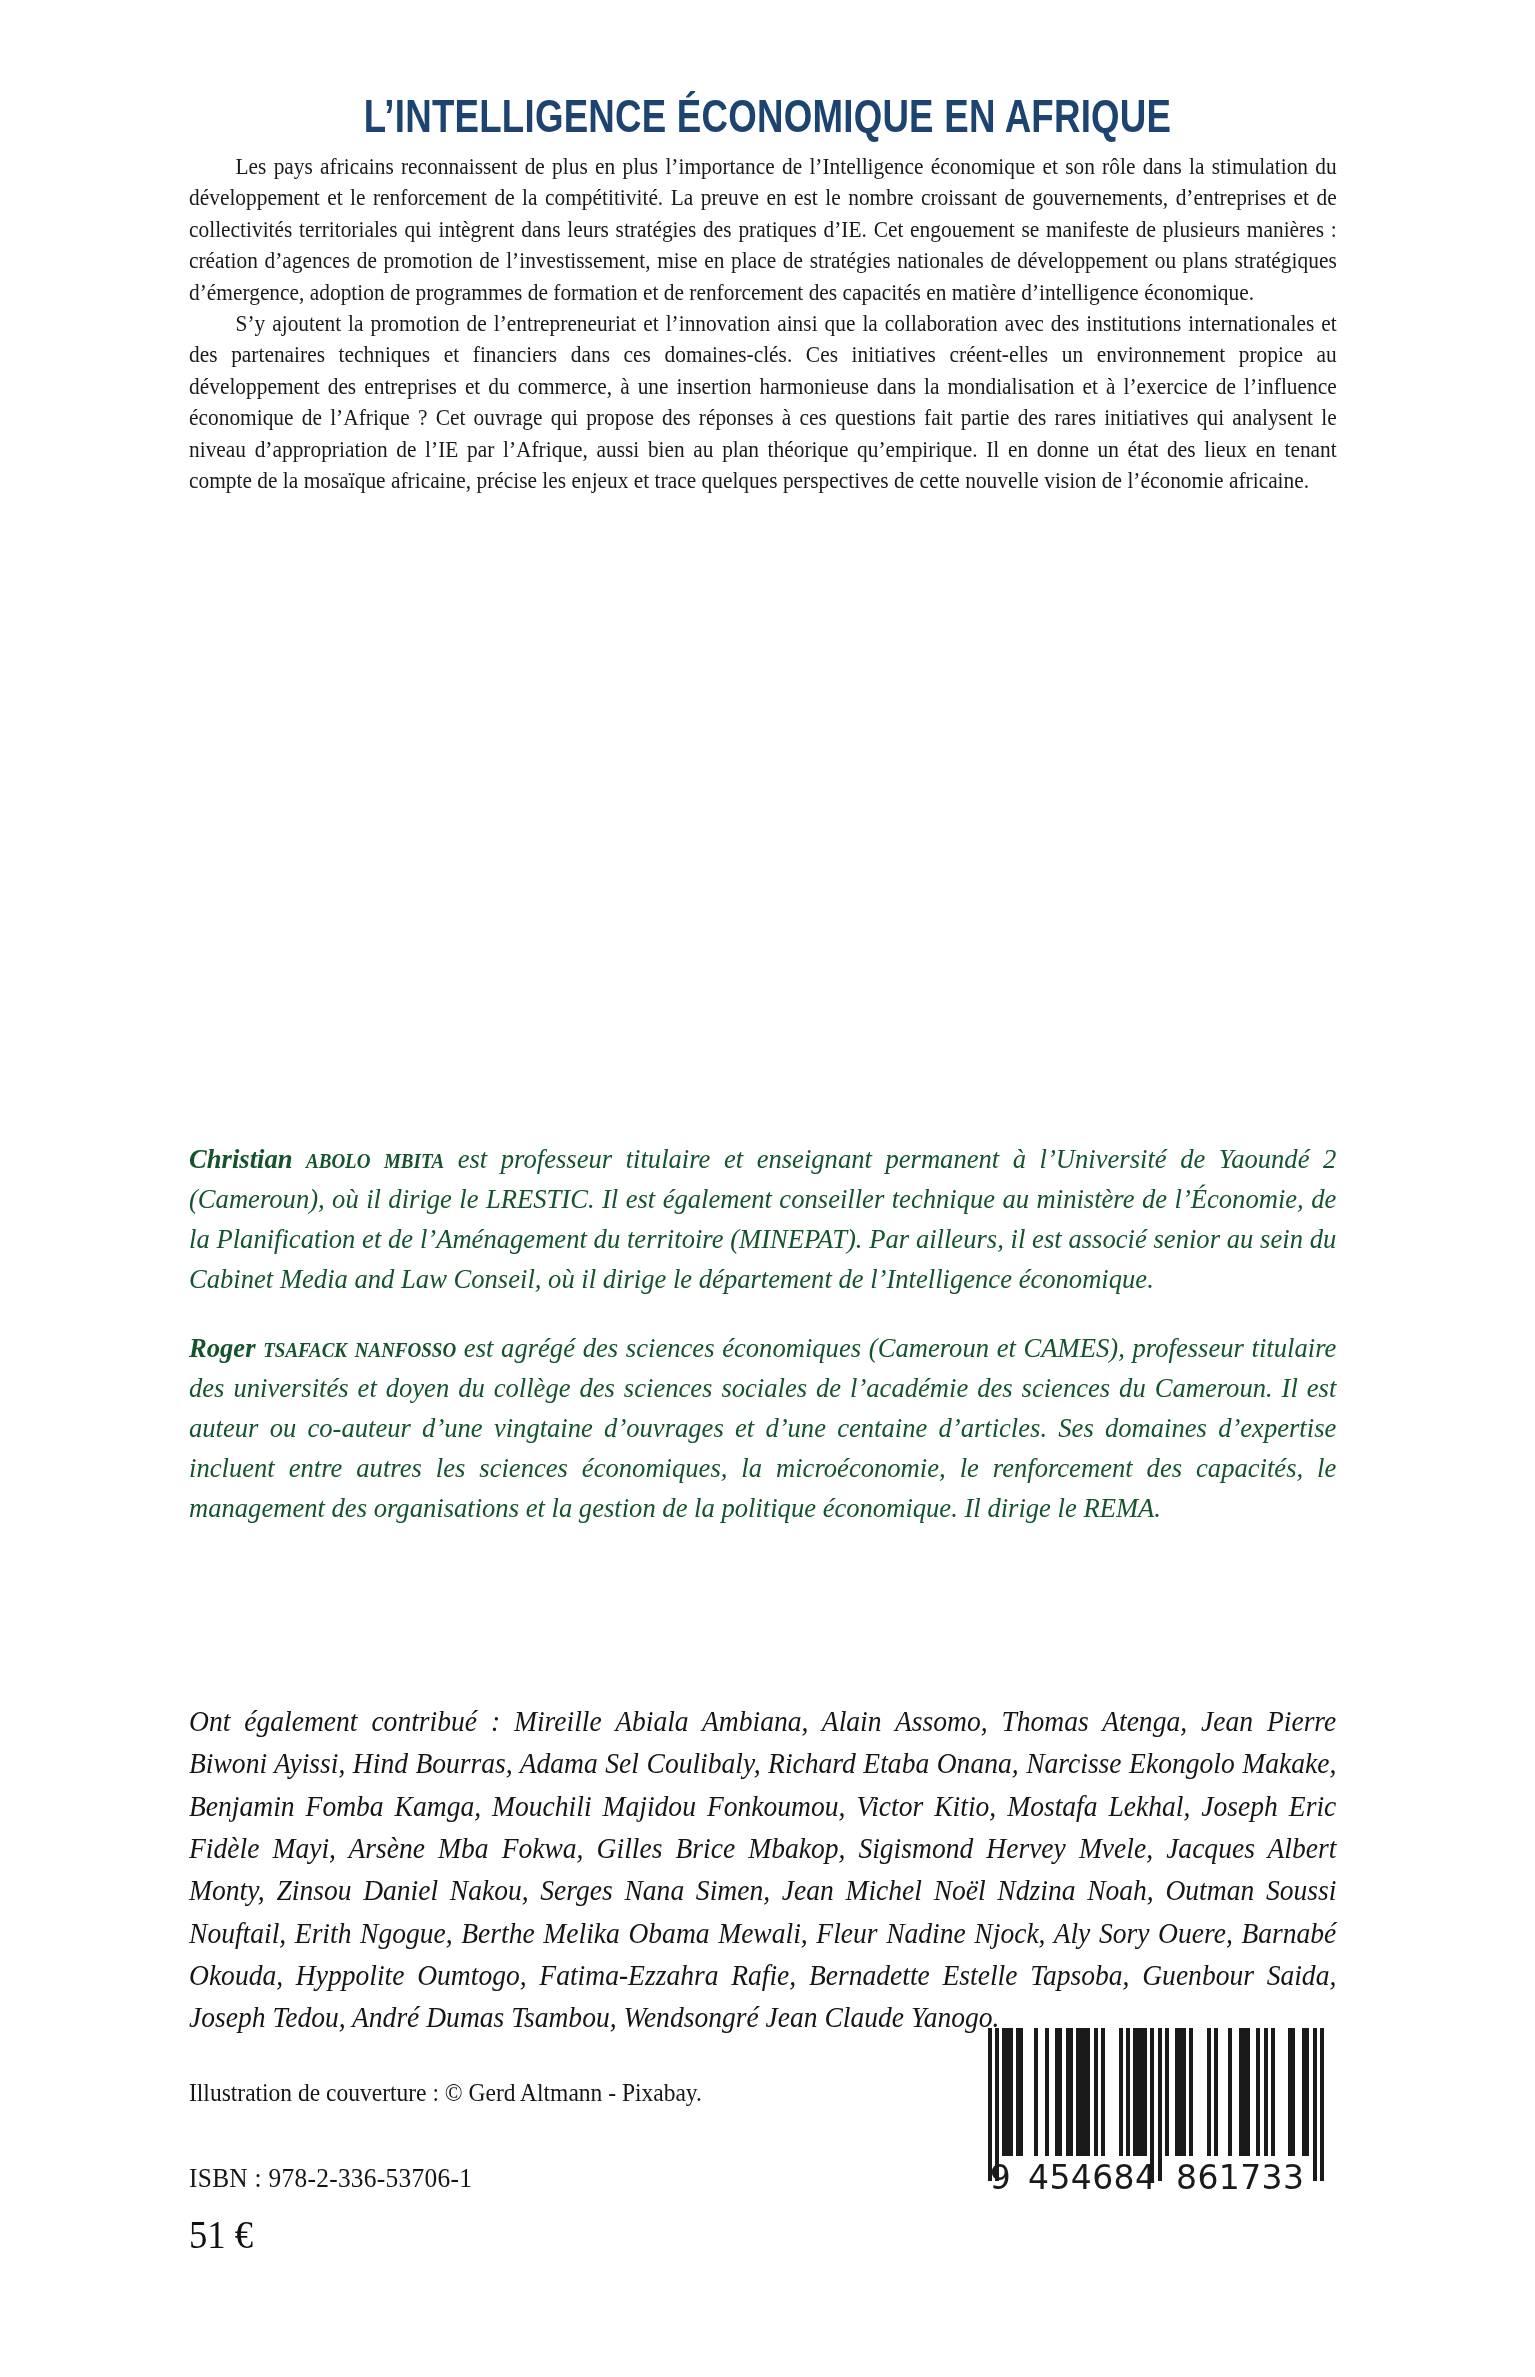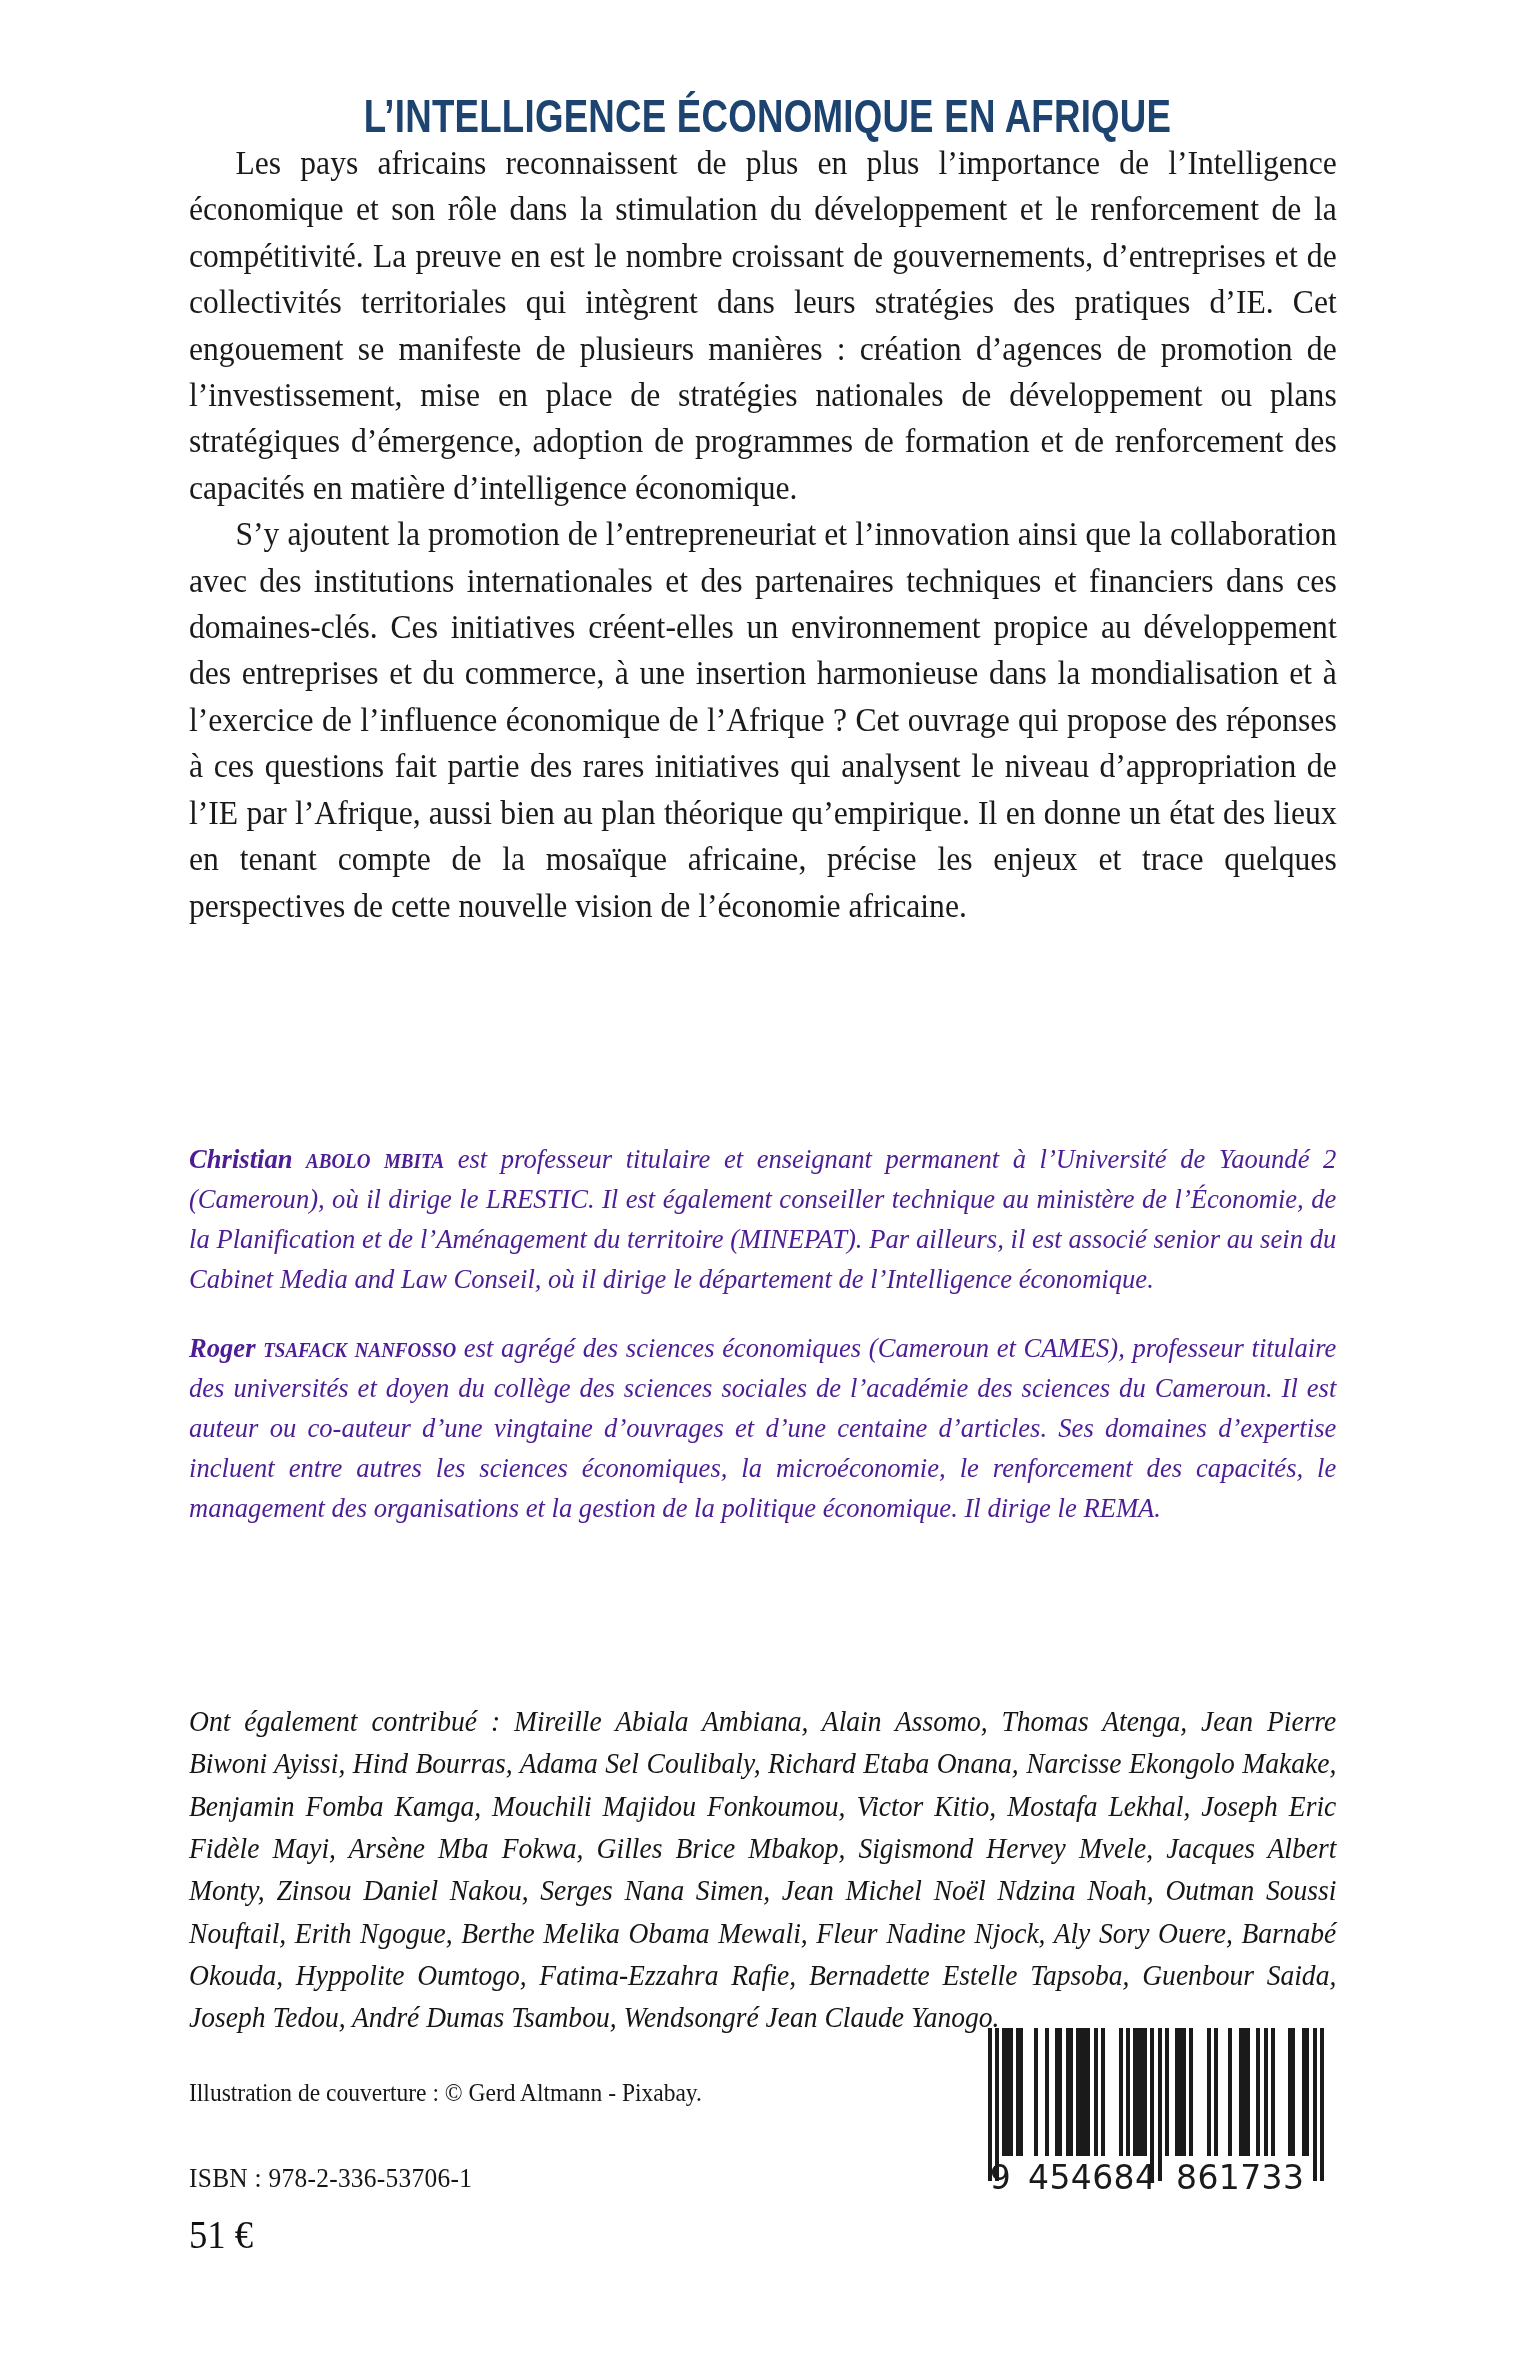--- a/index.html
+++ b/index.html
@@ -43,22 +43,22 @@
   }
 
   
   .col {
     position: absolute;
     left: 189px;
     width: 1148px;
   }
 
   .body-text {
-    top: 140px;
-    font-size: 34px;
+    top: 151px;
+    font-size: 23px;
     line-height: 1.365;
     text-align: justify;
     text-justify: inter-word;
     color: #1a1a1a;
   }
 
   .body-text p {
     margin: 0 0 0 0;
     text-indent: 50px;
     transform: scaleX(0.93);
@@ -66,21 +66,21 @@
     width: 107.5%;
   }
 
   
   .bios {
     top: 1139px;
     font-size: 28px;
     line-height: 1.43;
     font-style: italic;
     text-align: justify;
-    color: #4c1d95;
+    color: #14532d;
   }
 
   .bios p {
     margin: 0 0 28.5px 0;
     transform: scaleX(0.95);
     transform-origin: 0 0;
     width: 105.2%;
   }
 
   .bios p:last-child { margin-bottom: 0; }

